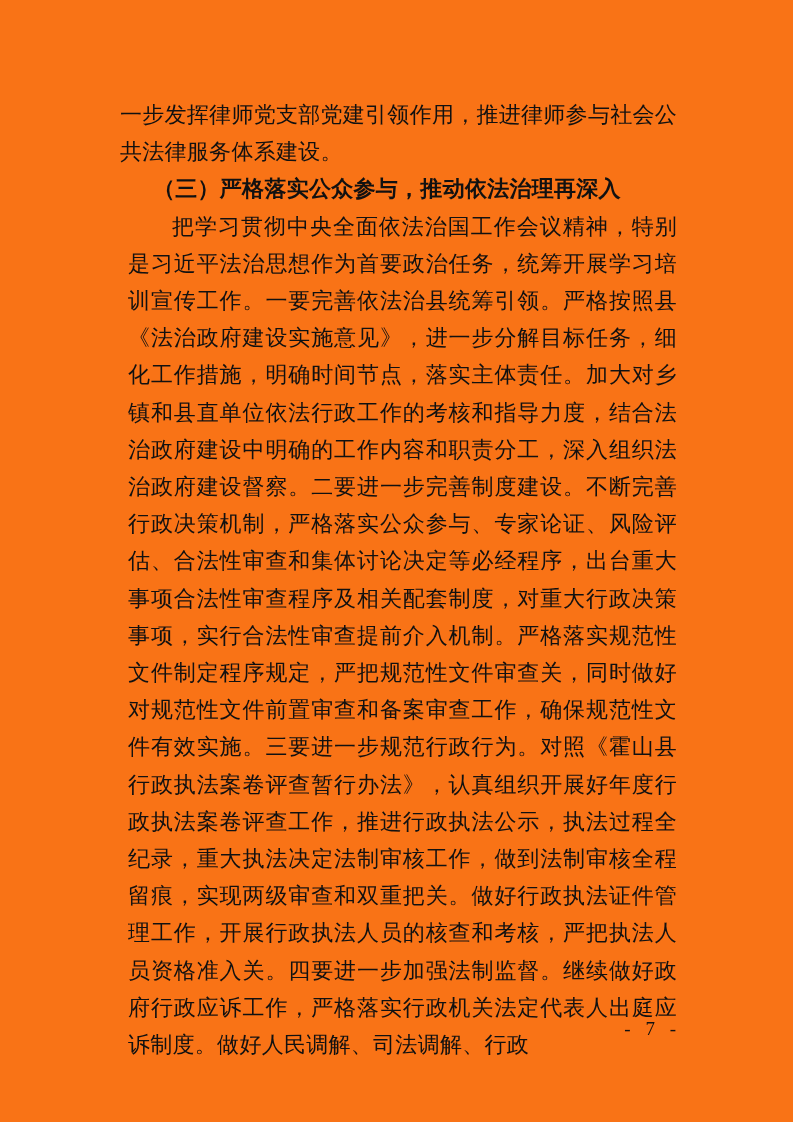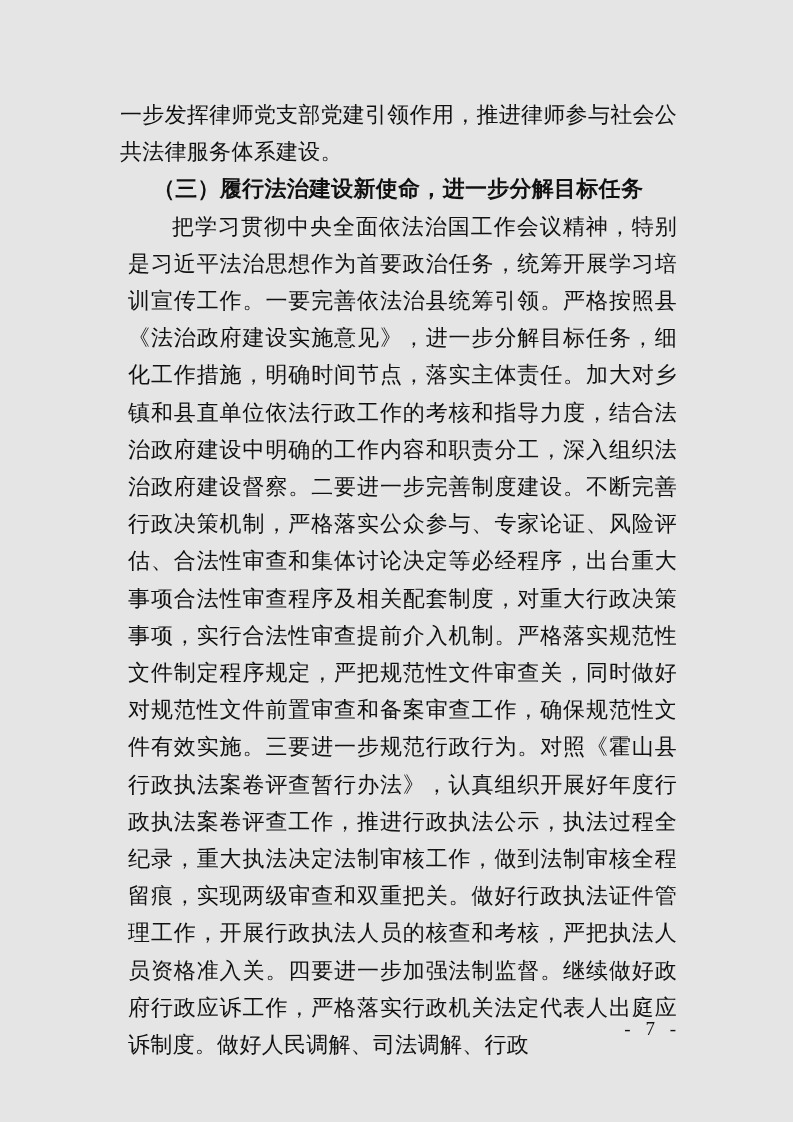--- a/index.html
+++ b/index.html
@@ -10,21 +10,21 @@
   body {
     width: 793px;
     height: 1122px;
     font-family: "Liberation Serif", "DejaVu Serif", serif;
     color: #111111;
   }
   .page {
     position: relative;
     width: 793px;
     height: 1122px;
-    background: #e5e5e5;
+    background: #f97316;
     overflow: hidden;
   }
   .content {
     position: absolute;
     left: 120px;
     top: 96px;
     width: 557px;
   }
   .para {
     margin: 0;
@@ -56,17 +56,17 @@
     color: #111111;
     font-family: "Liberation Serif", "DejaVu Serif", serif;
   }
 </style>
 </head>
 <body>
 
 <div class="page">
   <div class="content">
     <p class="para continuation">一步发挥律师党支部党建引领作用，推进律师参与社会公共法律服务体系建设。</p>
-    <p class="para heading">（三）履行法治建设新使命，进一步分解目标任务</p>
+    <p class="para heading">（三）严格落实公众参与，推动依法治理再深入</p>
     <p class="para body">把学习贯彻中央全面依法治国工作会议精神，特别是习近平法治思想作为首要政治任务，统筹开展学习培训宣传工作。一要完善依法治县统筹引领。严格按照县《法治政府建设实施意见》，进一步分解目标任务，细化工作措施，明确时间节点，落实主体责任。加大对乡镇和县直单位依法行政工作的考核和指导力度，结合法治政府建设中明确的工作内容和职责分工，深入组织法治政府建设督察。二要进一步完善制度建设。不断完善行政决策机制，严格落实公众参与、专家论证、风险评估、合法性审查和集体讨论决定等必经程序，出台重大事项合法性审查程序及相关配套制度，对重大行政决策事项，实行合法性审查提前介入机制。严格落实规范性文件制定程序规定，严把规范性文件审查关，同时做好对规范性文件前置审查和备案审查工作，确保规范性文件有效实施。三要进一步规范行政行为。对照《霍山县行政执法案卷评查暂行办法》，认真组织开展好年度行政执法案卷评查工作，推进行政执法公示，执法过程全纪录，重大执法决定法制审核工作，做到法制审核全程留痕，实现两级审查和双重把关。做好行政执法证件管理工作，开展行政执法人员的核查和考核，严把执法人员资格准入关。四要进一步加强法制监督。继续做好政府行政应诉工作，严格落实行政机关法定代表人出庭应诉制度。做好人民调解、司法调解、行政</p>
   </div>
   <div class="page-number">- 7 -</div>
 </div>
 
 </body></html>

